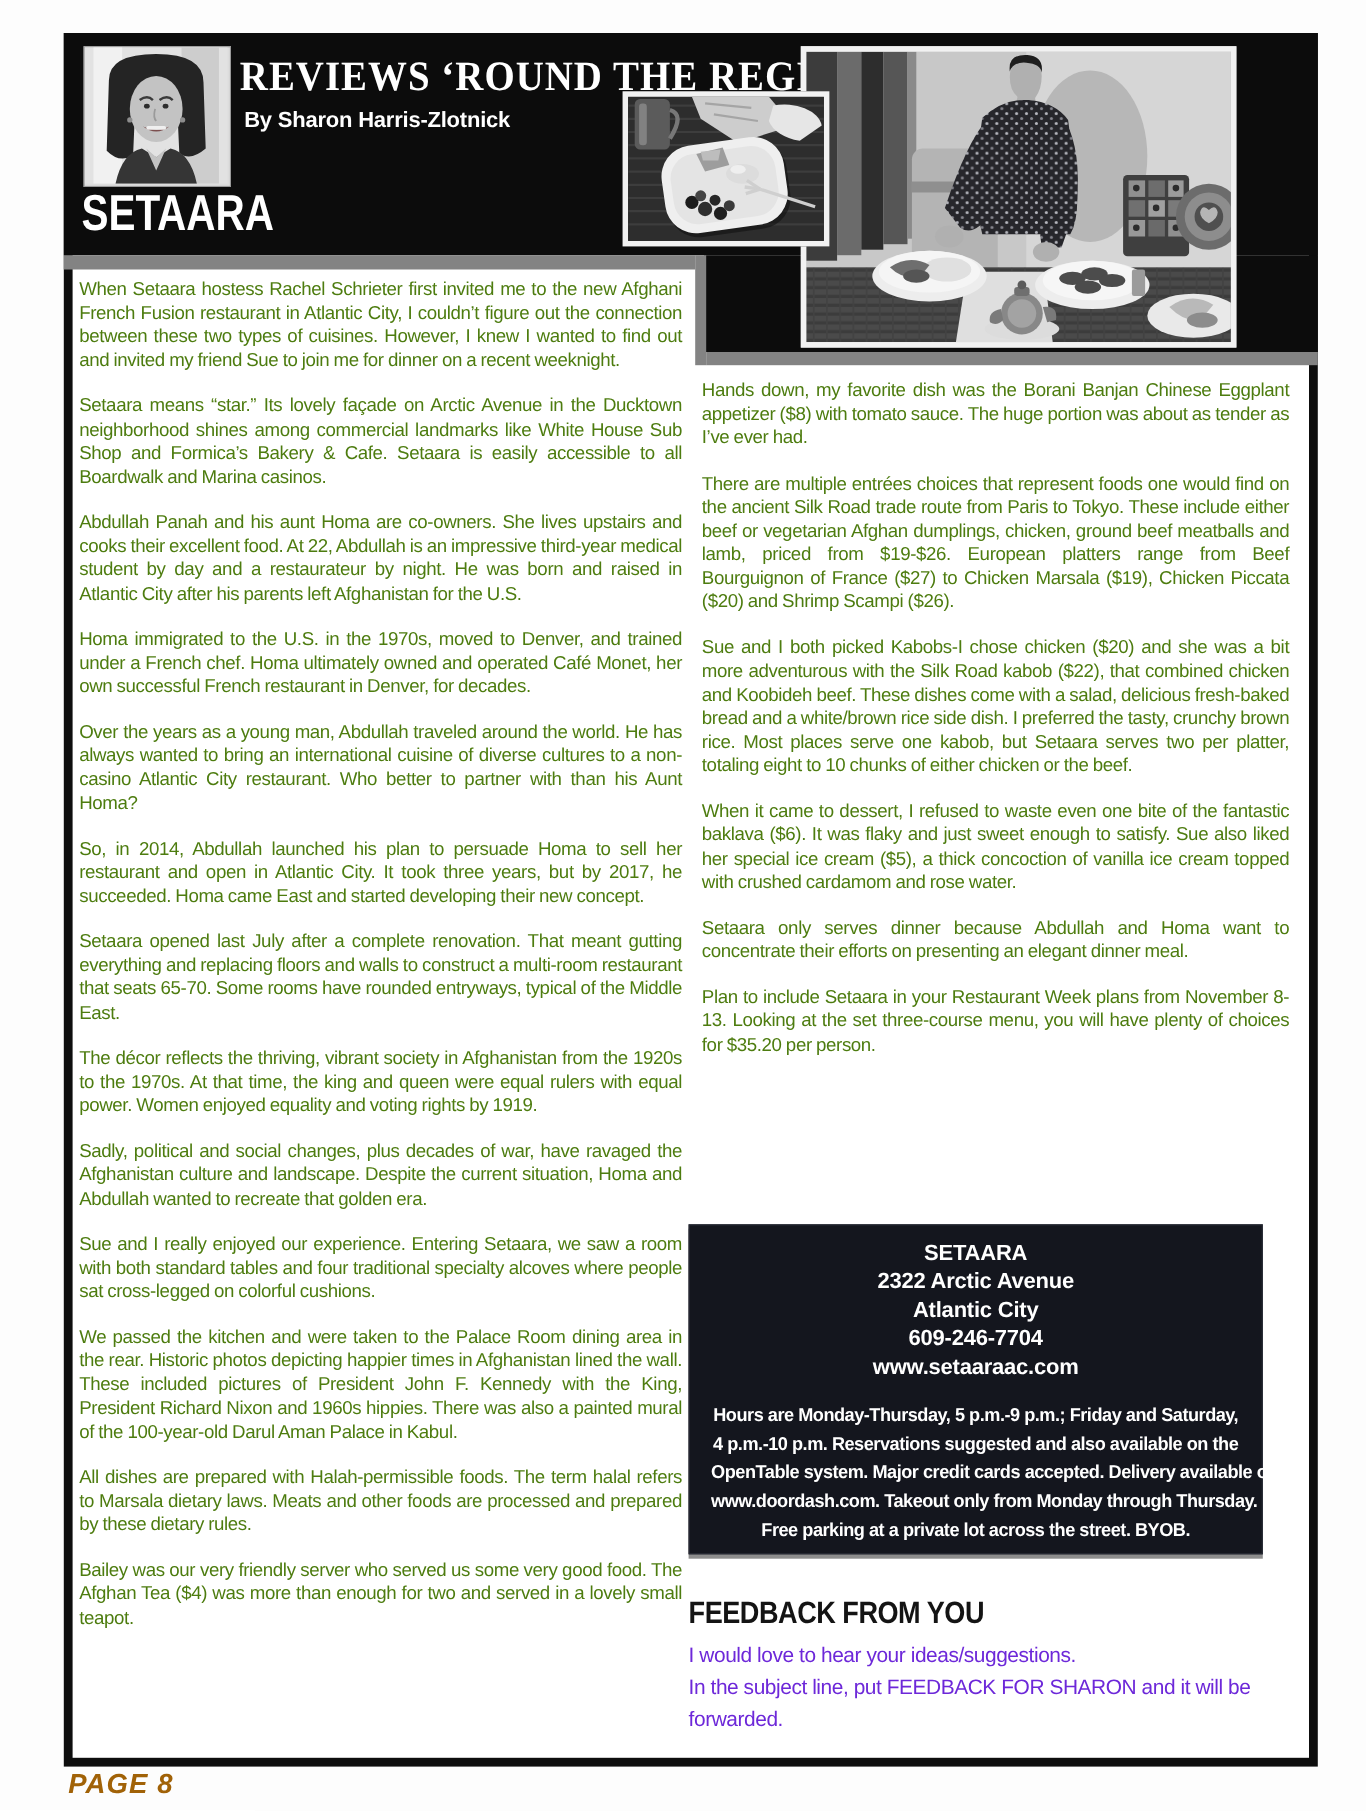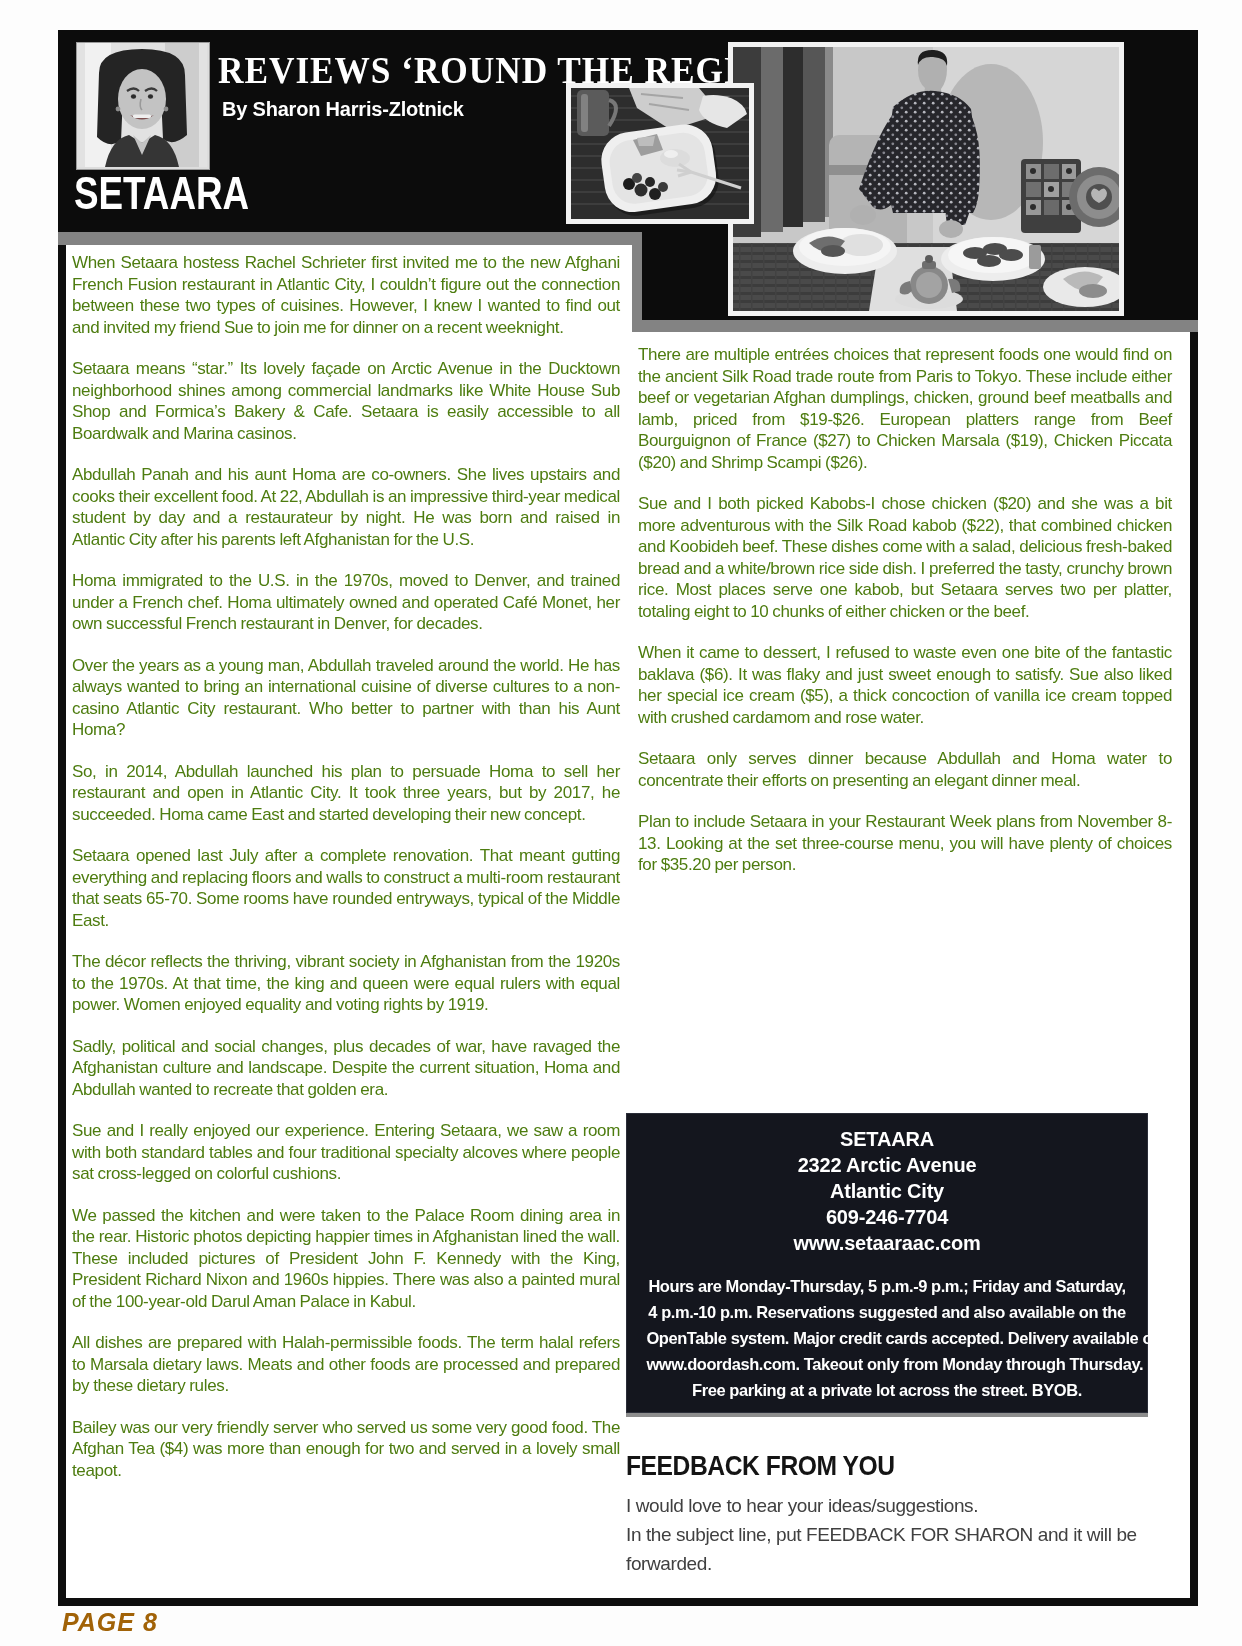--- a/index.html
+++ b/index.html
@@ -44,21 +44,21 @@
             box-shadow:0 4px 0 #8d8d8d;border:1px solid #2a2d38;}
   .info-line{font-weight:700;font-size:20px;line-height:26px;letter-spacing:-0.2px;}
   .info-gap{height:18px;}
   .hours-line{font-weight:700;font-size:17px;line-height:26px;letter-spacing:-0.45px;
               white-space:nowrap;transform:scaleX(.97);transform-origin:center top;}
 
   
   .feedback{position:absolute;left:560px;top:1412px;width:560px;color:#141414;}
   .feedback-heading{font-weight:700;font-size:28px;letter-spacing:-0.5px;
                     transform:scaleX(.88);transform-origin:left top;white-space:nowrap;margin-bottom:9px;}
-  .feedback-line{font-size:19px;line-height:29px;letter-spacing:-0.4px;color:#404040;}
+  .feedback-line{font-size:19px;line-height:29px;letter-spacing:-0.4px;color:#6d28d9;}
 
   .page-num{position:absolute;left:62px;top:1608px;font-weight:700;font-style:italic;
             font-size:25px;letter-spacing:1px;color:#a16207;}
 </style>
 </head>
 <body>
 
 <div class="canvas">
   <div class="frame">
     <div class="inner">
@@ -230,24 +230,25 @@
         <p>Setaara opened last July after a complete renovation. That meant gutting everything and replacing floors and walls to construct a multi-room restaurant that seats 65-70. Some rooms have rounded entryways, typical of the Middle East.</p>
         <p>The décor reflects the thriving, vibrant society in Afghanistan from the 1920s to the 1970s. At that time, the king and queen were equal rulers with equal power. Women enjoyed equality and voting rights by 1919.</p>
         <p>Sadly, political and social changes, plus decades of war, have ravaged the Afghanistan culture and landscape. Despite the current situation, Homa and Abdullah wanted to recreate that golden era.</p>
         <p>Sue and I really enjoyed our experience. Entering Setaara, we saw a room with both standard tables and four traditional specialty alcoves where people sat cross-legged on colorful cushions.</p>
         <p>We passed the kitchen and were taken to the Palace Room dining area in the rear. Historic photos depicting happier times in Afghanistan lined the wall. These included pictures of President John F. Kennedy with the King, President Richard Nixon and 1960s hippies. There was also a painted mural of the 100-year-old Darul Aman Palace in Kabul.</p>
         <p>All dishes are prepared with Halah-permissible foods. The term halal refers to Marsala dietary laws. Meats and other foods are processed and prepared by these dietary rules.</p>
         <p>Bailey was our very friendly server who served us some very good food. The Afghan Tea ($4) was more than enough for two and served in a lovely small teapot.</p>
       </div>
 
       <div class="col-right">
+        <p>Hands down, my favorite dish was the Borani Banjan Chinese Eggplant appetizer ($8) with tomato sauce. The huge portion was about as tender as I’ve ever had.</p>
         <p>There are multiple entrées choices that represent foods one would find on the ancient Silk Road trade route from Paris to Tokyo. These include either beef or vegetarian Afghan dumplings, chicken, ground beef meatballs and lamb, priced from $19-$26. European platters range from Beef Bourguignon of France ($27) to Chicken Marsala ($19), Chicken Piccata ($20) and Shrimp Scampi ($26).</p>
         <p>Sue and I both picked Kabobs-I chose chicken ($20) and she was a bit more adventurous with the Silk Road kabob ($22), that combined chicken and Koobideh beef. These dishes come with a salad, delicious fresh-baked bread and a white/brown rice side dish. I preferred the tasty, crunchy brown rice. Most places serve one kabob, but Setaara serves two per platter, totaling eight to 10 chunks of either chicken or the beef.</p>
         <p>When it came to dessert, I refused to waste even one bite of the fantastic baklava ($6). It was flaky and just sweet enough to satisfy. Sue also liked her special ice cream ($5), a thick concoction of vanilla ice cream topped with crushed cardamom and rose water.</p>
-        <p>Setaara only serves dinner because Abdullah and Homa water to concentrate their efforts on presenting an elegant dinner meal.</p>
+        <p>Setaara only serves dinner because Abdullah and Homa want to concentrate their efforts on presenting an elegant dinner meal.</p>
         <p>Plan to include Setaara in your Restaurant Week plans from November 8-13. Looking at the set three-course menu, you will have plenty of choices for $35.20 per person.</p>
       </div>
 
       <div class="info-box">
         <div class="info-line">SETAARA</div>
         <div class="info-line">2322 Arctic Avenue</div>
         <div class="info-line">Atlantic City</div>
         <div class="info-line">609-246-7704</div>
         <div class="info-line">www.setaaraac.com</div>
         <div class="info-gap"></div>

